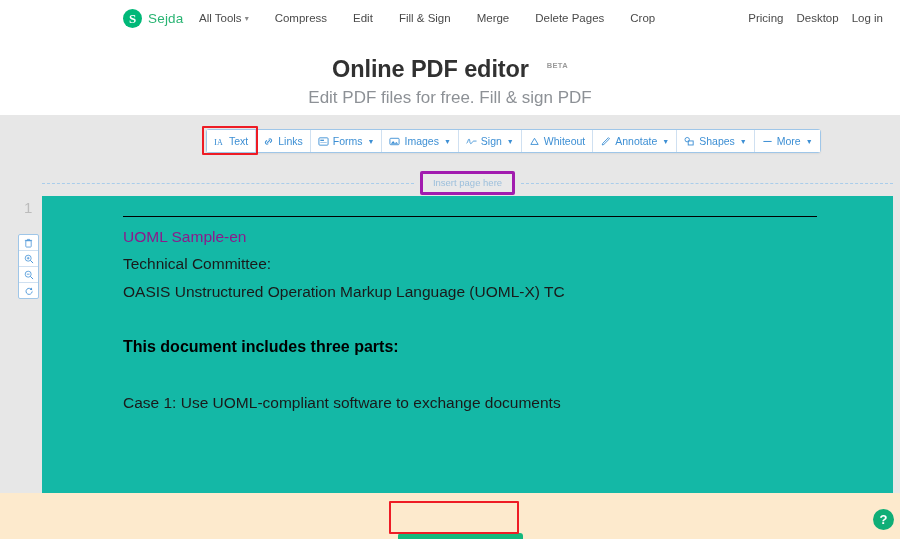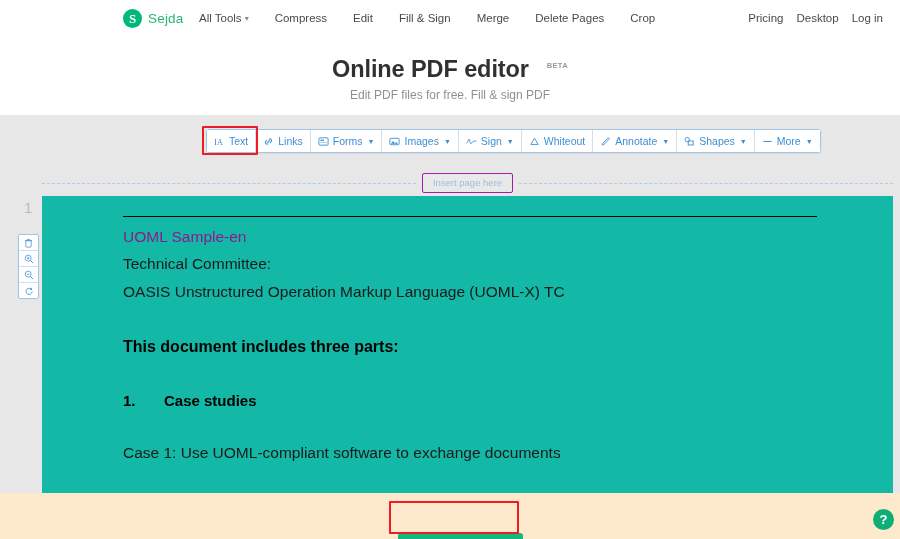--- a/index.html
+++ b/index.html
@@ -113,21 +113,21 @@
     vertical-align: 9px;
     margin-left: 18px;
     letter-spacing: .3px;
     text-align: center;
   }
   .hero-sub {
     position: absolute;
     left: 0;
     top: 50px;
     width: 900px;
-    font-size: 12px;
+    font-size: 17px;
     color: #8d9196;
   }
 
   
   .editor {
     position: absolute;
     left: 0; top: 115px;
     width: 900px;
     height: 424px;
     background: #e7e7e7;
@@ -194,21 +194,21 @@
     height: 20px;
     display: flex;
     align-items: center;
   }
   .insert-line {
     flex: 1;
     border-top: 1px dashed #a9cdeb;
     height: 0;
   }
   .insert-btn {
-    border: 1px solid #a21caf;
+    border: 3px solid #a21caf;
     background: #e9e9e9;
     color: #9cbfdc;
     font-size: 9.5px;
     padding: 3px 10px 4px;
     border-radius: 2px;
     margin: 0 6px;
     white-space: nowrap;
     cursor: default;
   }
 
@@ -523,21 +523,20 @@
       </div>
     </div>
 
     <div class="page">
       <div class="doc-body">
         <div class="doc-rule"></div>
         <div class="doc-title-link">UOML Sample-en</div>
         <div class="doc-line">Technical Committee:</div>
         <div class="doc-line">OASIS Unstructured Operation Markup Language (UOML-X) TC</div>
         <div class="doc-heading">This document includes three parts:</div>
-        <div class="doc-listitem"><span class="num">1.</span><span>Case studies</span></div>
         <div class="doc-faded">Case 1: Use UOML-compliant software to exchange documents</div>
       </div>
     </div>
   </div>
 
   <div class="actionbar">
     <button class="apply-btn"><span>Apply changes</span><span class="chev">›</span></button>
   </div>
   <div class="help-btn">?</div>
 

